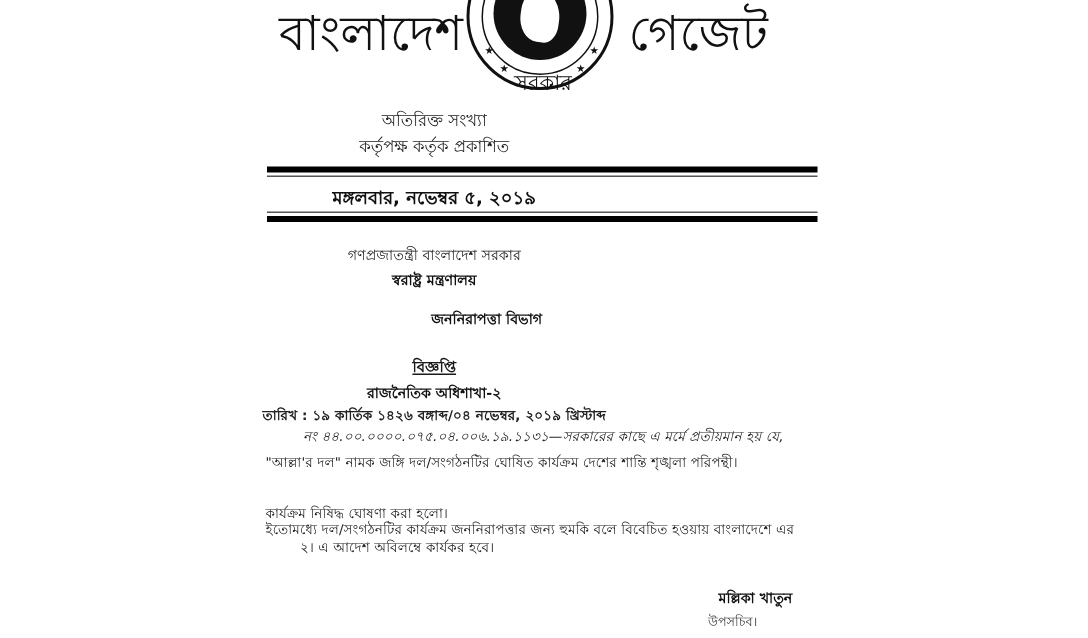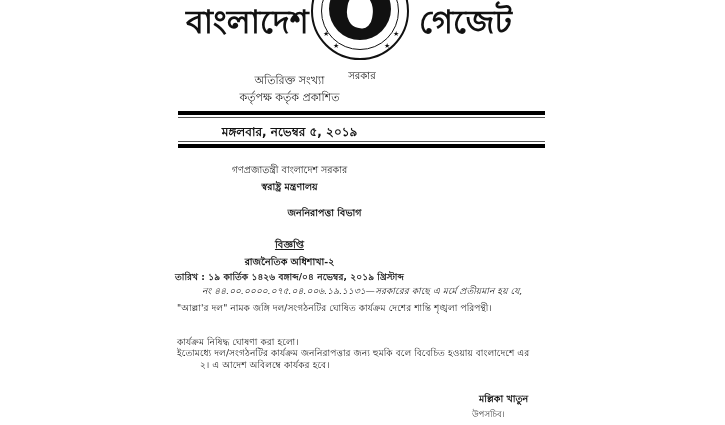--- a/index.html
+++ b/index.html
@@ -4,21 +4,21 @@
   <style>
     html, body { margin: 0; padding: 0; }
     body {
       width: 725px; height: 425px; overflow: hidden; position: relative;
       background: #ffffff; color: #1a1a1a;
       font-family: "DejaVu Sans", "Liberation Sans", sans-serif;
     }
     .abs { position: absolute; }
     .title-word {
       font-family: "DejaVu Sans", sans-serif;
-      font-size: 32px; line-height: 36px; color: #111; font-weight: 700;
+      font-size: 32px; line-height: 36px; color: #111; font-weight: 400;
       top: 4px; white-space: nowrap;
     }
     .seal {
       left: 311px; top: -38px; width: 98px; height: 98px;
       border-radius: 50%; border: 2px solid #111; box-sizing: border-box;
       background: #fff;
     }
     .seal-inner {
       position: absolute; left: 8px; top: 8px; width: 78px; height: 78px;
       border-radius: 50%; border: 1px solid #111; box-sizing: border-box;
@@ -28,21 +28,21 @@
       border-radius: 50%; background: #111;
     }
     .seal-map {
       position: absolute; left: 34px; top: 30px; width: 26px; height: 34px;
       background: #fff; border-radius: 40% 55% 35% 50%;
       transform: rotate(8deg);
     }
     .seal-star { position: absolute; font-size: 7px; color: #111; }
     .seal-text {
       position: absolute; left: 0; width: 98px; text-align: center;
-      font-size: 10px; top: 80px; color: #111; margin-top: 24px;
+      font-size: 14px; top: 80px; color: #111;
     }
     .center-line {
       left: 0; width: 579px; text-align: center; white-space: nowrap;
     }
     .sub { font-size: 11px; color: #222; }
     .rule-thick { background: #000; height: 4px; left: 178px; width: 367px; }
     .rule-thin { background: #555; height: 1px; left: 178px; width: 367px; }
     .date-line { font-size: 12px; font-weight: 700; color: #111; }
     .dept { font-size: 9.5px; color: #222; }
     .dept.bold { font-weight: 700; color: #111; }

